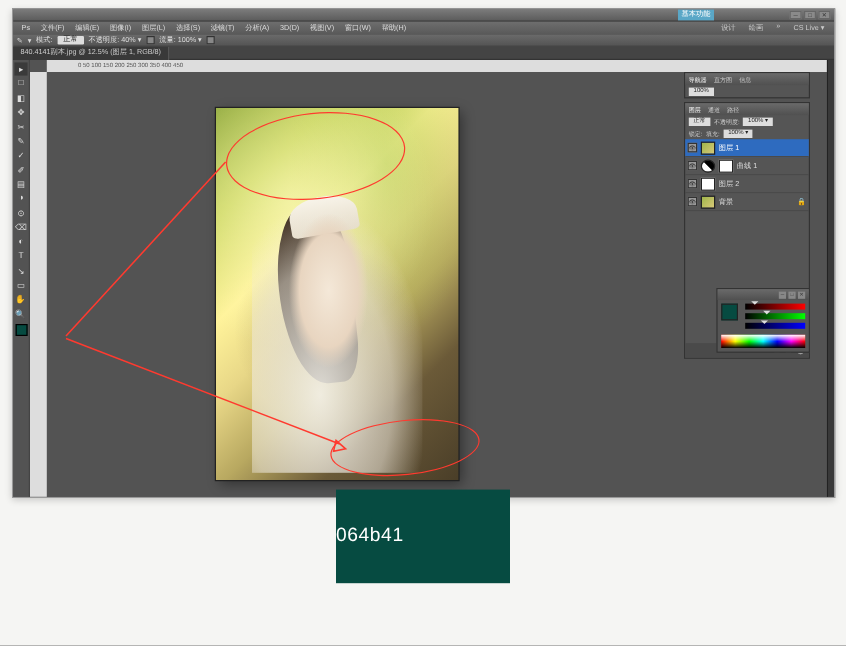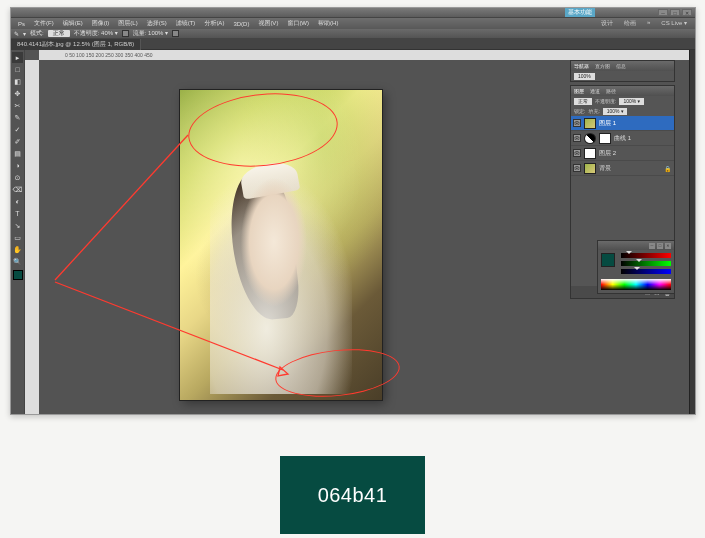--- a/index.html
+++ b/index.html
@@ -65,21 +65,21 @@
 .color-panel .hdr{height:9px;background:linear-gradient(#6a6a6a,#505050);display:flex;align-items:center;justify-content:flex-end;padding:0 3px;gap:2px}
 .color-panel .hdr span{width:6px;height:6px;background:#888;font-size:4px;color:#333;display:flex;align-items:center;justify-content:center}
 .color-panel .sw{width:14px;height:14px;background:#064b41;border:1px solid #222;margin:3px}
 .color-panel .sliders{padding:0 3px 2px}
 .color-panel .sl{height:5px;background:linear-gradient(90deg,#000,#f00);margin:3px 0;position:relative}
 .color-panel .sl.g{background:linear-gradient(90deg,#000,#0f0)}
 .color-panel .sl.b{background:linear-gradient(90deg,#000,#00f)}
 .color-panel .tri{position:absolute;top:-2px;left:10%;width:0;height:0;border:3px solid transparent;border-top-color:#ddd}
 .spectrum{height:11px;background:linear-gradient(90deg,red,yellow,lime,cyan,blue,magenta,red);margin:0 3px 3px;position:relative}
 .spectrum::after{content:"";position:absolute;inset:0;background:linear-gradient(#fff,transparent 50%,#000)}
-.swatch-card{position:absolute;left:280px;top:456px;width:145px;height:78px;background:#064b41;display:flex;align-items:center;justify-content:center;color:#fff;font-size:20px;font-weight:500;letter-spacing:.5px}
+.swatch-card{position:absolute;left:280px;top:408px;width:145px;height:78px;background:#064b41;display:flex;align-items:center;justify-content:flex-start;color:#fff;font-size:16px;font-weight:500;letter-spacing:.5px}
 </style>
 </head>
 <body>
 
 <div class="app">
   <div class="titlebar">
     <div class="mac"></div>
     <div class="win">
       <span>─</span>
       <span>□</span>

